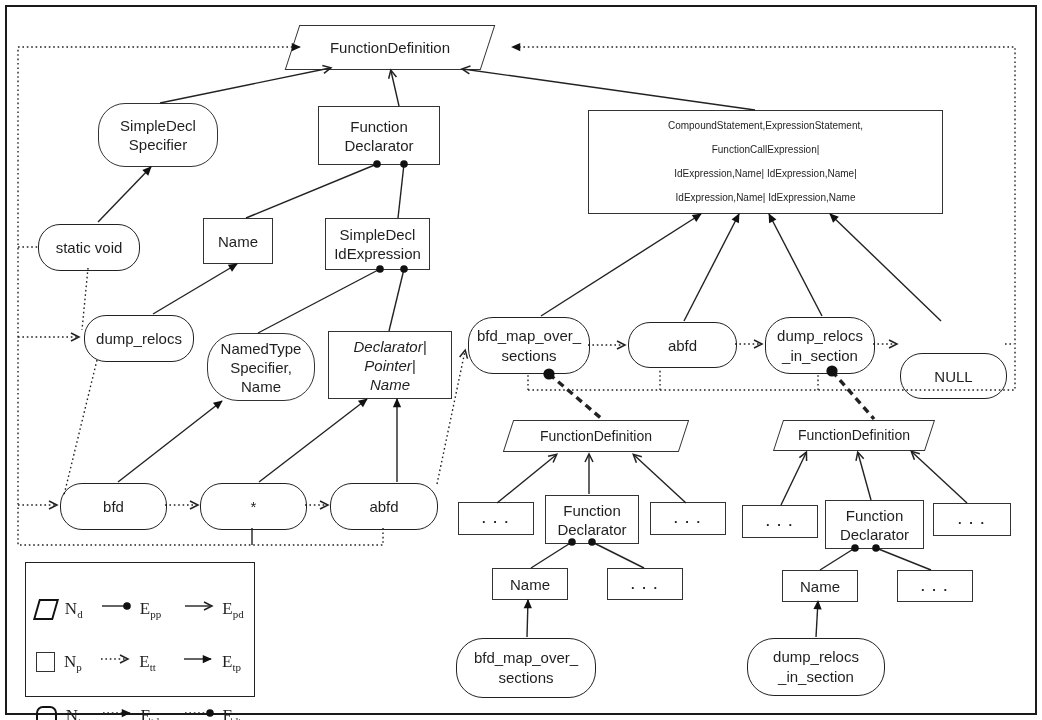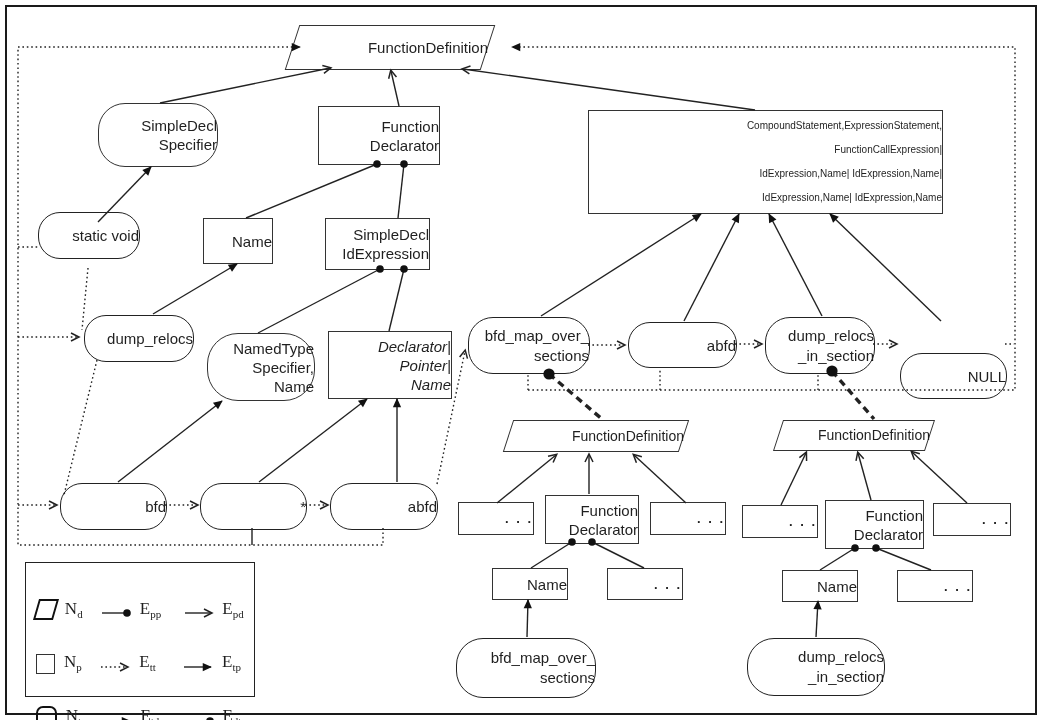--- a/index.html
+++ b/index.html
@@ -1,36 +1,36 @@
 <!DOCTYPE html>
 <html><head>
 <meta charset="utf-8">
 <style>
   html,body{margin:0;padding:0;background:#fff;}
   #stage{position:relative;width:1042px;height:720px;background:#fff;
          font-family:"Liberation Sans", sans-serif;color:#1f1f1f;overflow:hidden;}
   #frame{position:absolute;left:5px;top:5px;right:5px;bottom:5px;border:2px solid #1a1a1a;}
-  .node{position:absolute;display:flex;flex-direction:column;align-items:flex-end;justify-content:center;
+  .node{position:absolute;display:flex;flex-direction:column;align-items:center;justify-content:center;
         background:#fff;z-index:2;text-align:center;font-size:15px;line-height:19px;}
   .pnode{border:1.4px solid #333;}
   .tnode{border:1.6px solid #222;border-radius:22px;}
   .dnode{background:transparent;border:none;}
   .dnode::before{content:"";position:absolute;inset:0;border:1.4px solid #333;background:#fff;
                  transform:skewX(-18deg);}
   .dnode span{position:relative;z-index:1;}
   .dots{font-size:13px;letter-spacing:2px;font-weight:bold;}
   svg#edges{position:absolute;left:0;top:0;z-index:3;}
   .e{stroke:#222;stroke-width:1.4;fill:none;}
   .e-dot{stroke-dasharray:1.6 2.8;stroke-width:1.4;}
   .e-thick{stroke-width:3.4;stroke-dasharray:7 5;}
   
   #legend{position:absolute;left:25px;top:562px;width:230px;height:135px;border:1.5px solid #222;
           z-index:2;background:#fff;display:flex;flex-direction:column;justify-content:space-around;
           padding:4px 0 4px 10px;box-sizing:border-box;font-family:"Liberation Serif", serif;}
-  .lrow{display:flex;align-items:flex-end;height:36px;margin-top:32px;}
+  .lrow{display:flex;align-items:flex-start;height:36px;margin-top:32px;}
   .lsym{font-size:17px;}
   .lsym sub{font-size:11px;}
   .licon{display:inline-block;margin-right:9px;}
   .icon-def{width:17px;height:17px;border:2.4px solid #111;transform:skewX(-16deg);}
   .icon-prog{width:18px;height:18px;border:1.4px solid #333;}
   .icon-term{width:18px;height:18px;border:2.4px solid #111;border-radius:7px;}
   .lglyph{margin:0 7px 0 12px;}
   .lbl-n{width:26px;display:inline-block;}
   .lbl-e{width:34px;display:inline-block;}
 </style>
@@ -146,21 +146,21 @@
     <span>Specifier,</span>
     <span>Name</span>
   </div>
 
   <div class="node pnode" style="left:328px;top:331px;width:122px;height:66px;font-style:italic;">
     <span>Declarator|</span>
     <span>Pointer|</span>
     <span>Name</span>
   </div>
 
-  <div class="node tnode" style="left:38px;top:212px;width:100px;height:45px;">
+  <div class="node tnode" style="left:38px;top:224px;width:100px;height:45px;">
     <span>static void</span>
   </div>
 
   <div class="node tnode" style="left:84px;top:315px;width:108px;height:45px;">
     <span>dump_relocs</span>
   </div>
 
   <div class="node tnode" style="left:60px;top:483px;width:105px;height:45px;">
     <span>bfd</span>
   </div>

